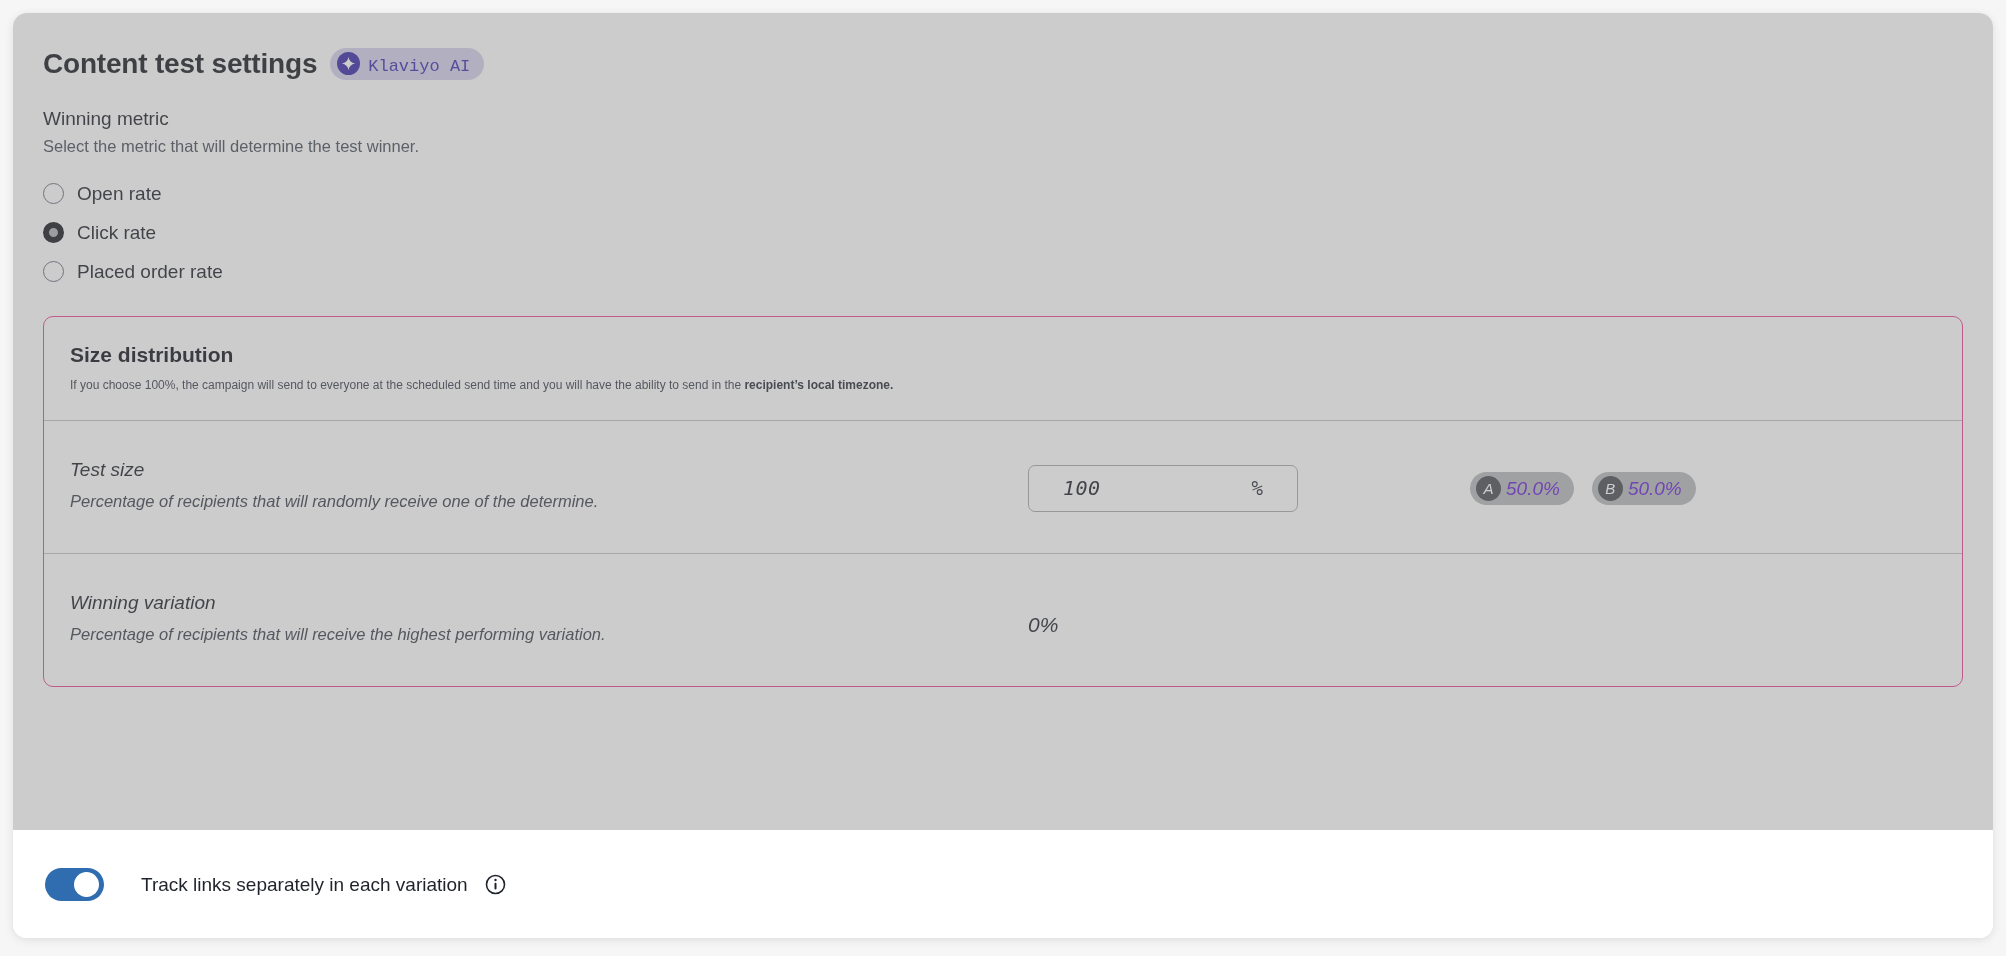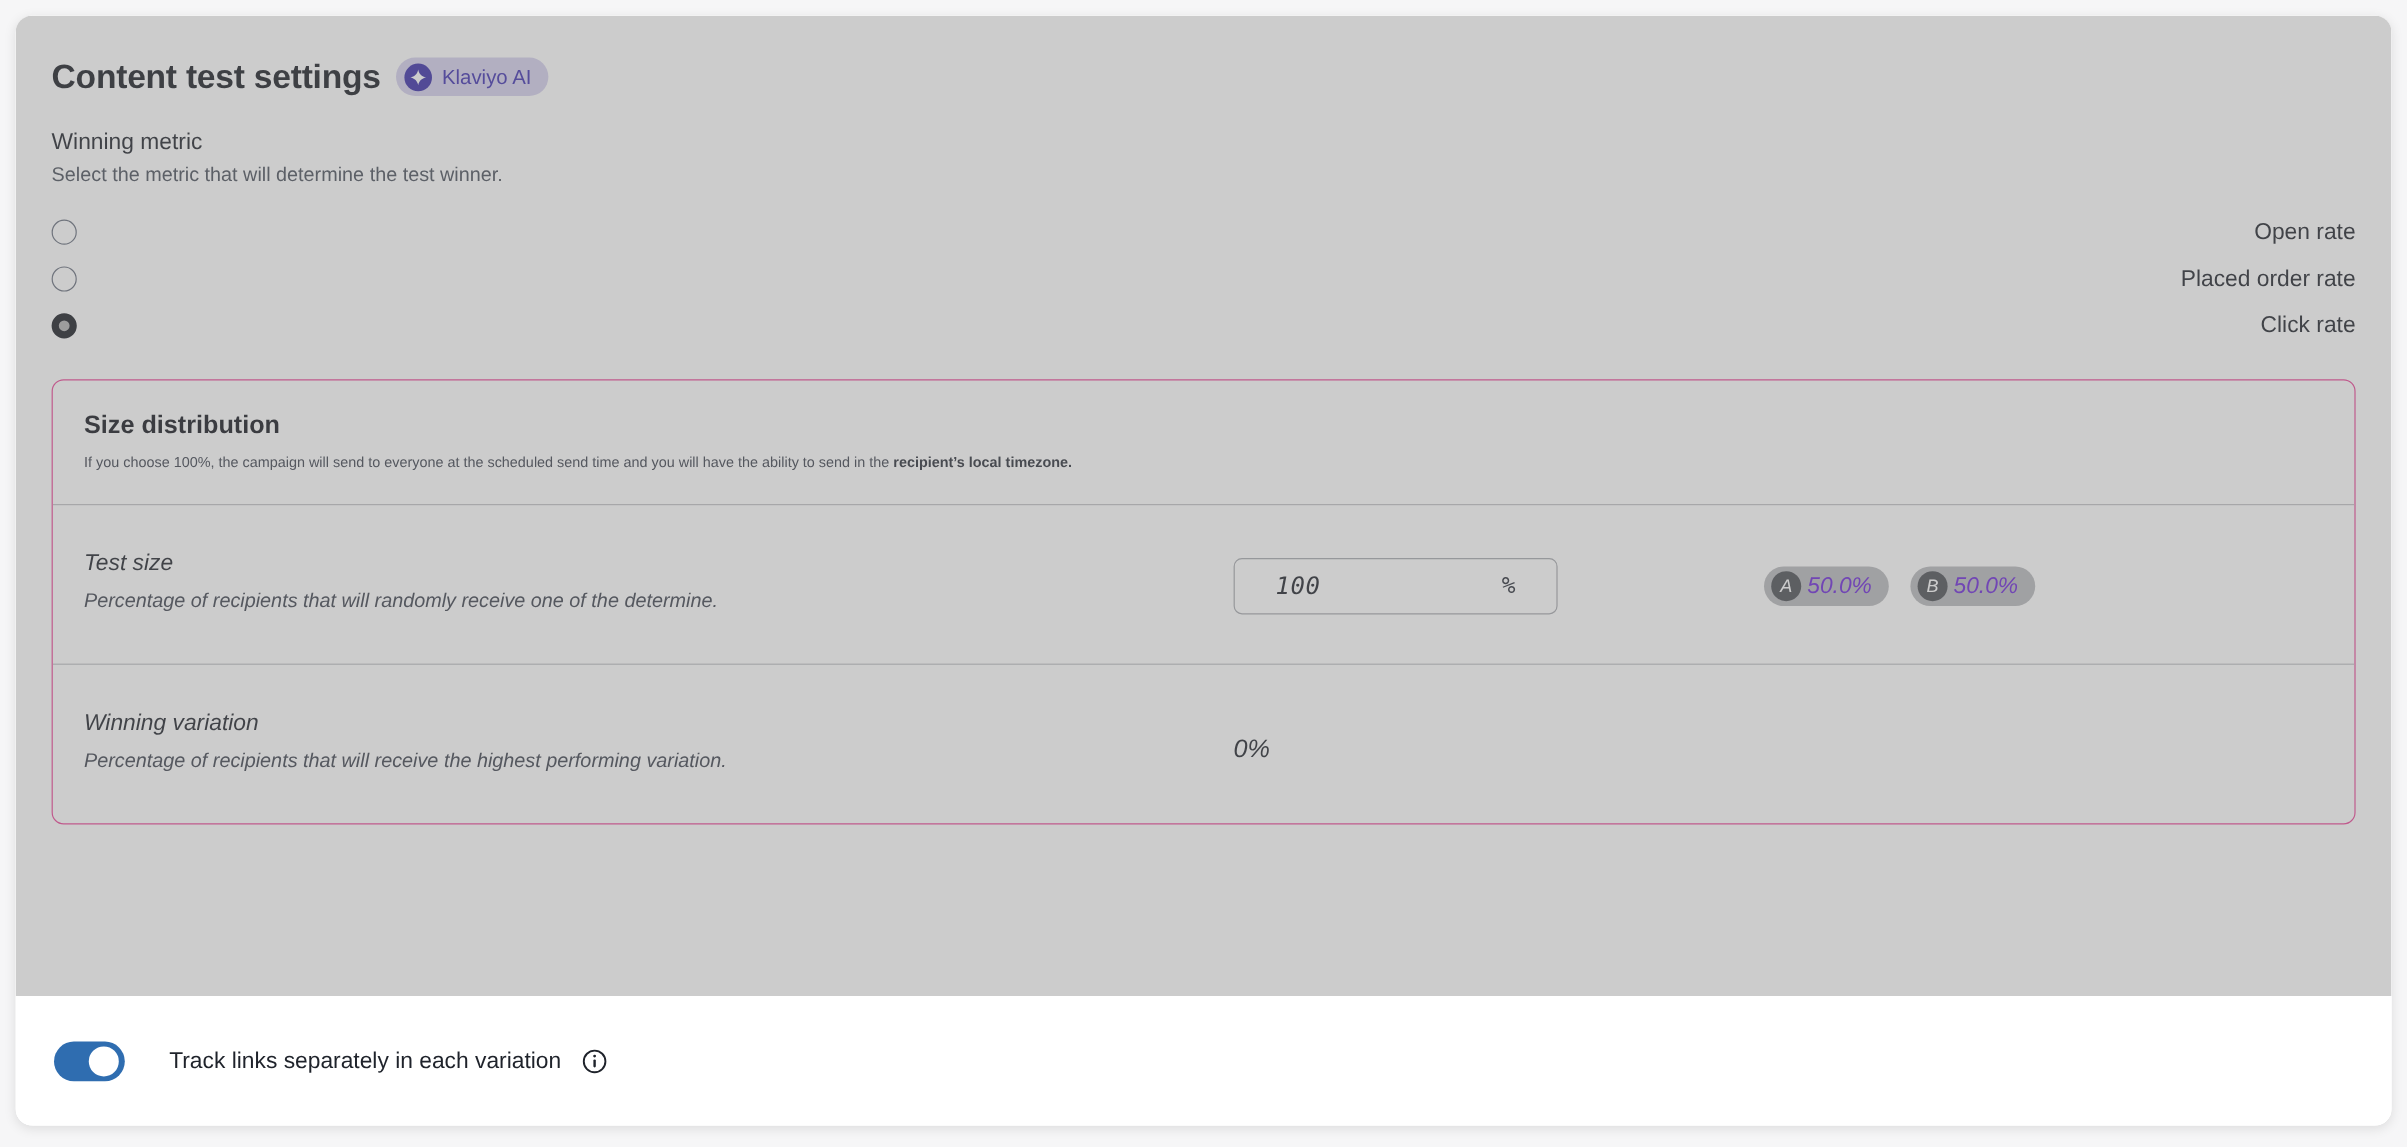--- a/index.html
+++ b/index.html
@@ -73,26 +73,27 @@
   .panel-title {
     font-size: 28px;
     font-weight: bold;
     color: #1a1d25;
     letter-spacing: -0.2px;
     line-height: 1;
   }
 
   .ai-badge {
     display: inline-flex;
-    align-items: center;
+    align-items: flex-end;
     gap: 8px;
     background: #d6d1ee;
     border-radius: 999px;
     padding: 5px 14px 5px 7px;
     height: 22px;
+    font-family: Liberation Mono, monospace;
   }
   .ai-badge-icon {
     width: 23px;
     height: 23px;
     border-radius: 50%;
     background: #3a2ea8;
     display: inline-flex;
     align-items: center;
     justify-content: center;
     flex: none;
@@ -119,21 +120,20 @@
     line-height: 1.3;
   }
 
   .radio-list { margin-top: 17px; }
   .radio-row {
     display: flex;
     align-items: center;
     gap: 13px;
     height: 39px;
     cursor: pointer;
-    justify-content: space-between;
   }
   .radio-dot {
     width: 21px;
     height: 21px;
     border-radius: 50%;
     box-sizing: border-box;
     border: 1.8px solid #6b7280;
     background: transparent;
     flex: none;
   }
@@ -346,26 +346,26 @@
         <div class="field-group">
           <div class="field-label">Winning metric</div>
           <div class="field-help">Select the metric that will determine the test winner.</div>
 
           <div class="radio-list">
             <label class="radio-row">
               <span class="radio-dot"></span>
               <span class="radio-label">Open rate</span>
             </label>
             <label class="radio-row">
+              <span class="radio-dot checked"></span>
+              <span class="radio-label">Click rate</span>
+            </label>
+            <label class="radio-row">
               <span class="radio-dot"></span>
               <span class="radio-label">Placed order rate</span>
-            </label>
-            <label class="radio-row">
-              <span class="radio-dot checked"></span>
-              <span class="radio-label">Click rate</span>
             </label>
           </div>
         </div>
 
         <div class="sub-card">
 
           <div class="sub-card-head">
             <div class="sub-card-title">Size distribution</div>
             <div class="sub-card-desc"><span>If you choose 100%, the campaign will send to everyone at the scheduled send time and you will have the ability to send in the </span><b>recipient’s local timezone.</b></div>
           </div>

